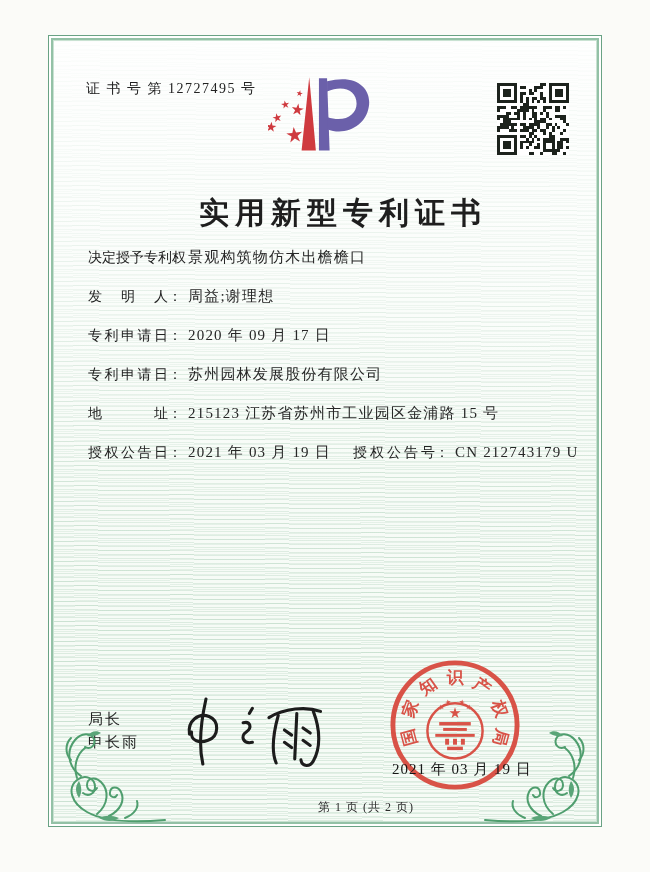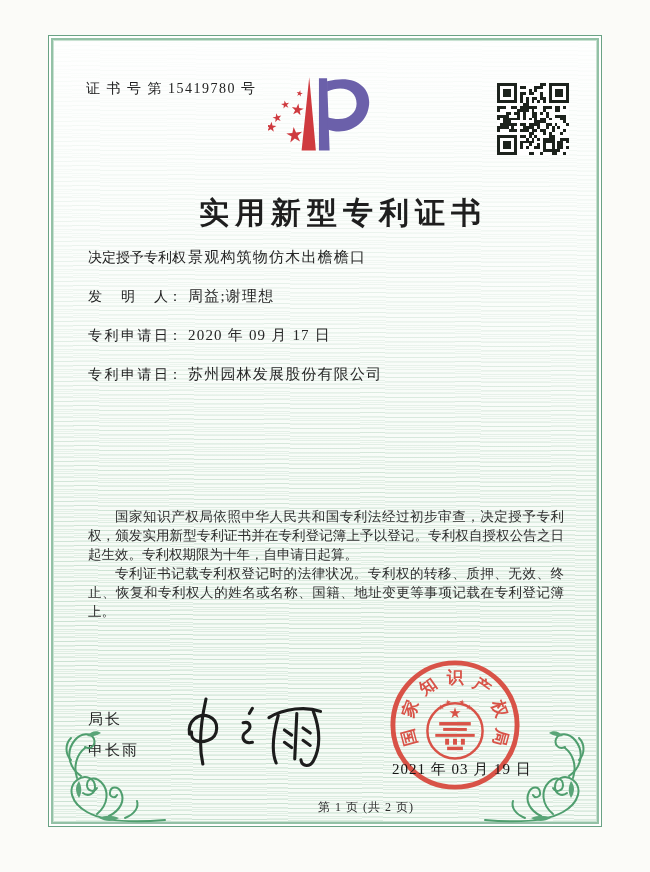--- a/index.html
+++ b/index.html
@@ -50,21 +50,21 @@
   .pair2 .flabel{width:82px;}
 
   .paras{
     position:absolute;left:88px;top:507px;width:476px;
     font-size:13.5px;line-height:19px;text-align:justify;color:#2e2e2e;
   }
   .paras p{margin:0;text-indent:2em;}
 
   .signer{position:absolute;left:88px;top:710px;font-size:15px;color:#1f1f1f;
           font-family:"Liberation Sans","DejaVu Sans",sans-serif;}
-  .signer div{margin-bottom:12px;letter-spacing:2px;}
+  .signer div{margin-bottom:4px;letter-spacing:2px;}
   .signature{position:absolute;left:175px;top:693px;width:160px;height:76px;}
 
   .seal{position:absolute;left:386px;top:656px;width:138px;height:138px;opacity:.93;}
   .seal-date{
     position:absolute;left:392px;top:760px;font-size:15px;color:#161616;
     letter-spacing:1px;white-space:nowrap;
   }
 
   .flourish{position:absolute;width:116px;height:100px;}
   .flourish.left{left:51px;top:724px;}
@@ -75,21 +75,21 @@
     font-size:12px;letter-spacing:1px;color:#2b2b2b;margin-left:41px;
   }
 </style>
 </head>
 <body>
 
 <div class="page">
 
   <div class="frame"></div>
 
-  <div class="cert-no">证 书 号 第 15419780 号</div>
+  <div class="cert-no">证 书 号 第 12727495 号</div>
 
   <svg class="logo" viewBox="0 0 110 90" aria-hidden="true">
     <defs>
       <path id="star" d="M0,-1 L0.224,-0.309 0.951,-0.309 0.363,0.118 0.588,0.809 0,0.382 -0.588,0.809 -0.363,0.118 -0.951,-0.309 -0.224,-0.309 Z"></path>
     </defs>
     <g fill="#cf3a3f">
       <use href="#star" transform="translate(31,18) scale(3.2) rotate(12)"></use>
       <use href="#star" transform="translate(17,29) scale(4.2) rotate(-10)"></use>
       <use href="#star" transform="translate(29,34) scale(6.2) rotate(8)"></use>
       <use href="#star" transform="translate(9,42) scale(4.6) rotate(-12)"></use>
@@ -325,26 +325,28 @@
     </div>
     <div class="frow">
       <span class="flabel">发明人</span><span class="fcolon">：</span><span class="fvalue">周益;谢理想</span>
     </div>
     <div class="frow">
       <span class="flabel">专利申请日</span><span class="fcolon">：</span><span class="fvalue">2020 年 09 月 17 日</span>
     </div>
     <div class="frow">
       <span class="flabel">专利申请日</span><span class="fcolon">：</span><span class="fvalue">苏州园林发展股份有限公司</span>
     </div>
+    <div class="frow">
+      <span class="flabel">地址</span><span class="fcolon">：</span><span class="fvalue">215123 江苏省苏州市工业园区金浦路 15 号</span>
+    </div>
+    <div class="frow">
+      <span class="flabel">授权公告日</span><span class="fcolon">：</span><span class="fvalue">2021 年 03 月 19 日</span><span class="pair2"><span class="flabel">授权公告号</span><span class="fcolon">：</span><span class="fvalue">CN 212743179 U</span></span>
+    </div>
   </div>
 
-  <div class="paras">
-    <p>国家知识产权局依照中华人民共和国专利法经过初步审查，决定授予专利权，颁发实用新型专利证书并在专利登记簿上予以登记。专利权自授权公告之日起生效。专利权期限为十年，自申请日起算。</p>
-    <p>专利证书记载专利权登记时的法律状况。专利权的转移、质押、无效、终止、恢复和专利权人的姓名或名称、国籍、地址变更等事项记载在专利登记簿上。</p>
-  </div>
 
   <div class="signer">
     <div>局长</div>
     <div>申长雨</div>
   </div>
 
   <svg class="signature" viewBox="0 0 155 70" aria-hidden="true">
     <g stroke="#1c1c1c" stroke-width="3" fill="none" stroke-linecap="round" stroke-linejoin="round">
       <path d="M30,4 C26,22 22,46 27,67"></path>
       <path d="M14,38 C12,25 23,17 33,21 C43,25 43,40 32,44 C24,47 15,45 16,36"></path>

